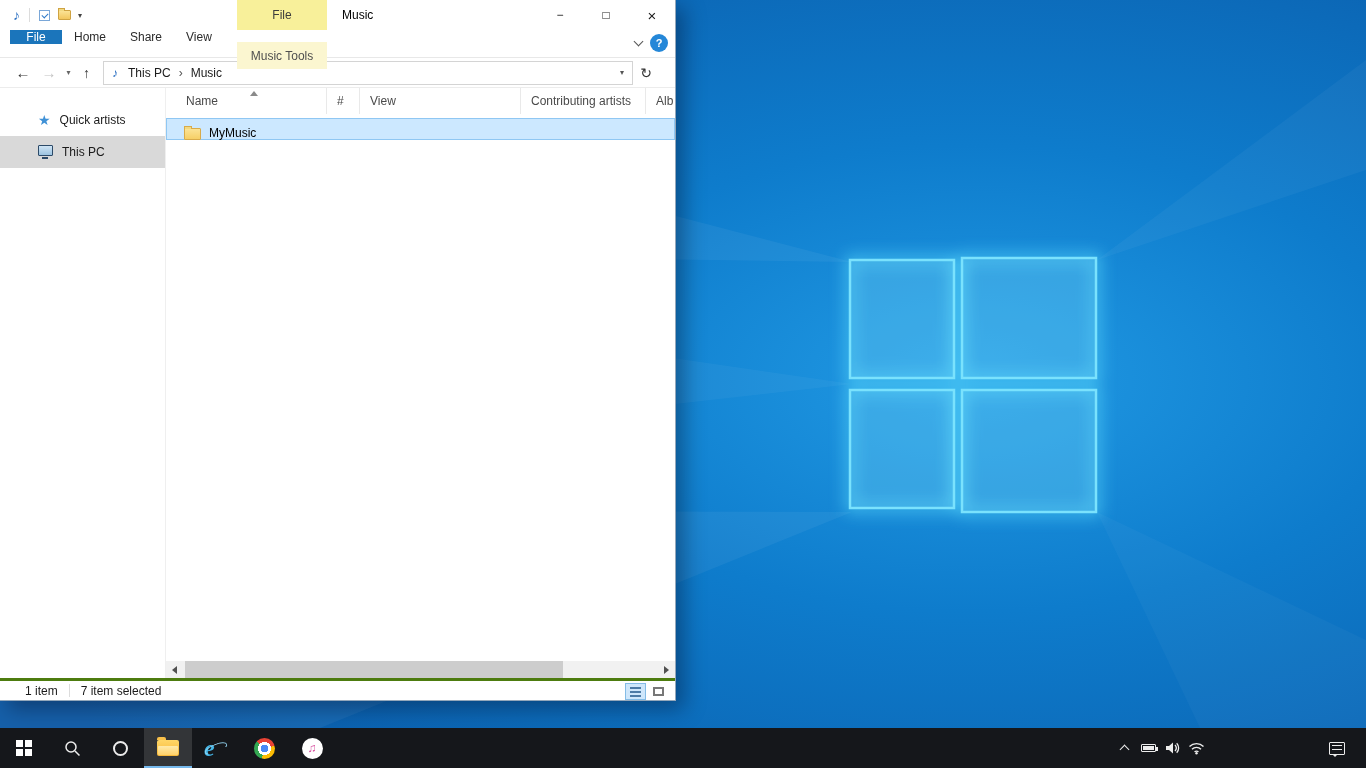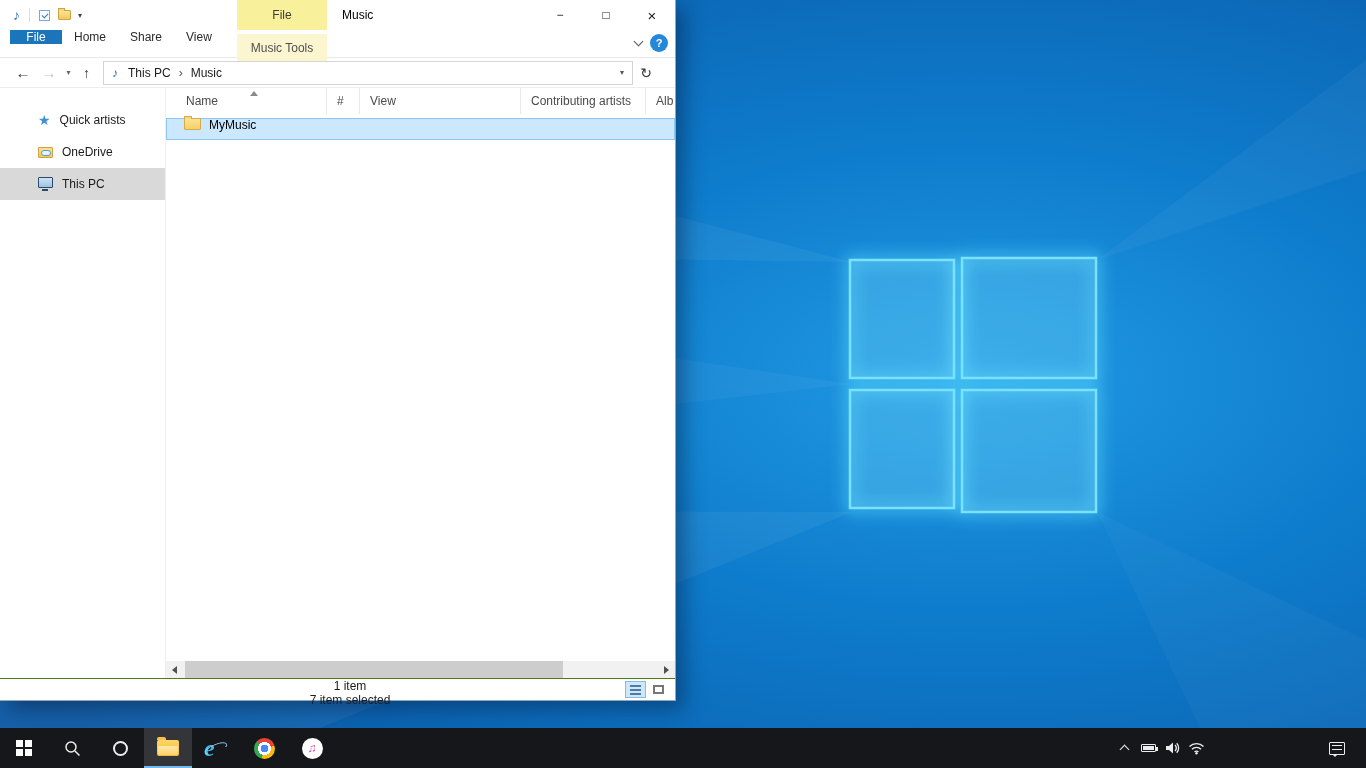--- a/index.html
+++ b/index.html
@@ -34,21 +34,21 @@
   .wbtn { width: 46px; height: 30px; display: flex; align-items: center; justify-content: center;
     font-size: 12px; color: #1a1a1a; }
   .wbtn.close { font-size: 15px; }
 
   
   .tabs-row { position: relative; height: 28px; display: flex; align-items: flex-start;
     border-bottom: 1px solid #e8e8e8; }
   .file-tab { margin-left: 10px; width: 52px; background: #1b75bb; color: #fff;
     display: flex; align-items: center; justify-content: center; }
   .rtab { padding: 0 12px; display: flex; align-items: center; color: #2b2b2b; }
-  .mt-tab { position: absolute; left: 237px; top: 4px; width: 90px; height: 27px; background: #fbf6d0;
+  .mt-tab { position: absolute; left: 237px; top: 12px; width: 90px; height: 27px; background: #fbf6d0;
     color: #4f4f4f; display: flex; align-items: center; justify-content: center; }
   .ribbon-collapse { position: absolute; right: 33px; top: 8px; }
   .chev { display: block; width: 7px; height: 7px; border-right: 1.4px solid #555;
     border-bottom: 1.4px solid #555; transform: rotate(45deg); }
   .help-btn { position: absolute; right: 7px; top: 4px; width: 18px; height: 18px; border-radius: 50%;
     background: #2487d8; color: #fff; font-size: 11px; font-weight: bold;
     display: flex; align-items: center; justify-content: center; }
 
   
   .navbar { height: 30px; display: flex; align-items: center; padding: 0 16px 0 10px;
@@ -100,39 +100,39 @@
     white-space: nowrap; overflow: hidden; }
   .colh.c-name { width: 161px; padding-left: 20px; }
   .colh.c-num { width: 33px; }
   .colh.c-title { width: 161px; }
   .colh.c-artists { width: 125px; }
   .colh.c-album { flex: 1; border-right: none; }
   .sort-caret { position: absolute; left: 84px; top: 3px; width: 0; height: 0;
     border-left: 4px solid transparent; border-right: 4px solid transparent;
     border-bottom: 5px solid #8a8a8a; }
   .rows { flex: 1; padding-top: 4px; overflow: hidden; }
-  .frow { height: 22px; display: flex; align-items: flex-start; padding-left: 18px; color: #000; }
+  .frow { height: 22px; display: flex; align-items: flex-end; padding-left: 18px; color: #000; }
   .frow.selected { background: #cce8ff; box-shadow: inset 0 0 0 1px #8fc7f3; }
   .folder-ico { width: 17px; height: 12px; background: linear-gradient(#fbe395,#f6cf66);
     border: 1px solid #d8ab4a; border-radius: 1px; position: relative; margin-right: 8px; flex: none; }
   .folder-ico::before { content: ""; position: absolute; top: -3px; left: -1px; width: 6px; height: 2px;
     background: #f2d981; border: 1px solid #d8ab4a; border-bottom: none; }
 
   .hscroll { height: 17px; background: #f1f1f1; display: flex; flex: none; }
   .hs-btn { width: 17px; height: 17px; display: flex; align-items: center; justify-content: center; }
   .tri-left { width: 0; height: 0; border-top: 4px solid transparent; border-bottom: 4px solid transparent;
     border-right: 5px solid #505050; }
   .tri-right { width: 0; height: 0; border-top: 4px solid transparent; border-bottom: 4px solid transparent;
     border-left: 5px solid #505050; }
   .hs-track { flex: 1; position: relative; }
   .hs-thumb { position: absolute; left: 2px; top: 0; width: 378px; height: 17px; background: #cdcdcd; }
 
   
   .statusbar { position: absolute; bottom: 0; left: 0; right: 0; height: 22px; background: #fff;
-    border-top: 1px solid #4d7c0f; display: flex; align-items: center; padding-left: 25px; color: #1b1b1b; flex-direction: column; }
+    border-top: 3px solid #4d7c0f; display: flex; align-items: center; padding-left: 25px; color: #1b1b1b; }
   .sb-sep { width: 1px; height: 13px; background: #dcdcdc; margin: 0 11px; }
   .view-btns { position: absolute; right: 6px; top: 2px; display: flex; gap: 2px; }
   .vbtn { width: 21px; height: 17px; display: flex; align-items: center; justify-content: center; }
   .vbtn.active { background: #cfe7fb; border: 1px solid #84bce6; }
   .details-ico { width: 11px; height: 10px;
     background: repeating-linear-gradient(to bottom, #4d7ba6 0 2px, transparent 2px 4px); }
   .thumbs-ico { width: 11px; height: 9px; border: 2px solid #777; background: #fff; }
 
   
   .taskbar { position: absolute; left: 0; top: 728px; width: 1366px; height: 40px; background: #15171b; }
@@ -255,24 +255,20 @@
     </div>
     <div class="refresh-btn">↻</div>
   </div>
 
   <div class="content">
     <div class="sidebar">
       <div class="side-item">
         <span class="qa-star">★</span>
         <span>Quick artists</span>
       </div>
-      <div class="side-item">
-        <span class="od-ico"></span>
-        <span>OneDrive</span>
-      </div>
       <div class="side-item selected">
         <span class="pc-ico"></span>
         <span>This PC</span>
       </div>
     </div>
 
     <div class="main">
       <div class="cols">
         <div class="colh c-name">Name</div>
         <div class="colh c-num">#</div>

